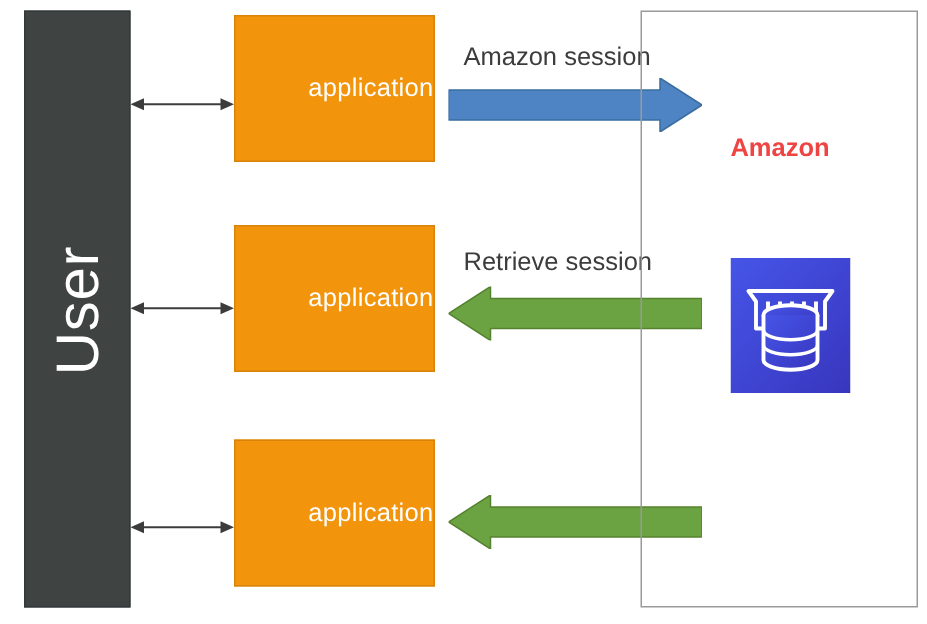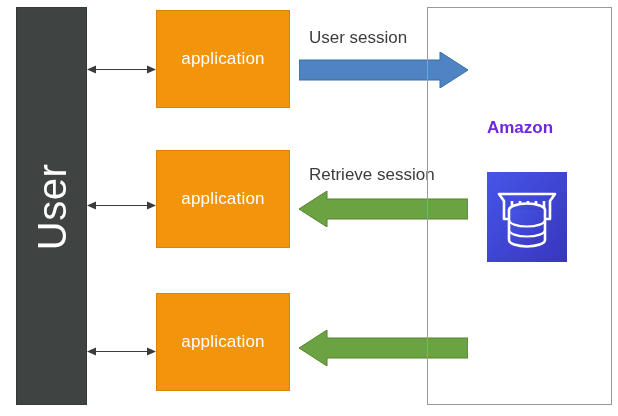--- a/index.html
+++ b/index.html
@@ -51,21 +51,21 @@
   .app-box {
     position: absolute;
     left: 156px;
     width: 134px;
     height: 98px;
     background: #F2940C;
     border: 1px solid #d9830a;
     box-sizing: border-box;
     display: flex;
     align-items: center;
-    justify-content: center;
+    justify-content: flex-end;
   }
   .app-label {
     color: #ffffff;
     font-size: 17px;
     letter-spacing: 0.2px;
   }
   .app-1 { top: 10px; }
   .app-2 { top: 150px; }
   .app-3 { top: 293px; }
 
@@ -111,25 +111,24 @@
     border: 1px solid #9a9a9a;
     box-sizing: border-box;
     background: transparent;
   }
   .cache-title {
     position: absolute;
     left: 434px;
     top: 88px;
     width: 172px;
     text-align: center;
-    color: #6d28d9;
+    color: #ef4444;
     font-size: 17px;
     font-weight: bold;
     line-height: 1.35;
-    margin-top: 29px;
   }
 
   
   .cache-icon {
     position: absolute;
     left: 487px;
     top: 172px;
     width: 80px;
     height: 90px;
   }
@@ -171,21 +170,21 @@
   <div class="app-box app-1">
     <span class="app-label">application</span>
   </div>
   <div class="app-box app-2">
     <span class="app-label">application</span>
   </div>
   <div class="app-box app-3">
     <span class="app-label">application</span>
   </div>
 
-  <div class="caption caption-write">User session</div>
+  <div class="caption caption-write">Amazon session</div>
 
   <div class="block-arrow arrow-write">
     <svg width="169" height="36" viewBox="0 0 169 36" xmlns="http://www.w3.org/2000/svg">
       <polygon points="0,8 141,8 141,0 169,18 141,36 141,28 0,28" fill="#4E84C4" stroke="#3a6d9e" stroke-width="1"></polygon>
     </svg>
   </div>
 
   <div class="caption caption-retrieve">Retrieve session</div>
 
   <div class="block-arrow arrow-retrieve">

